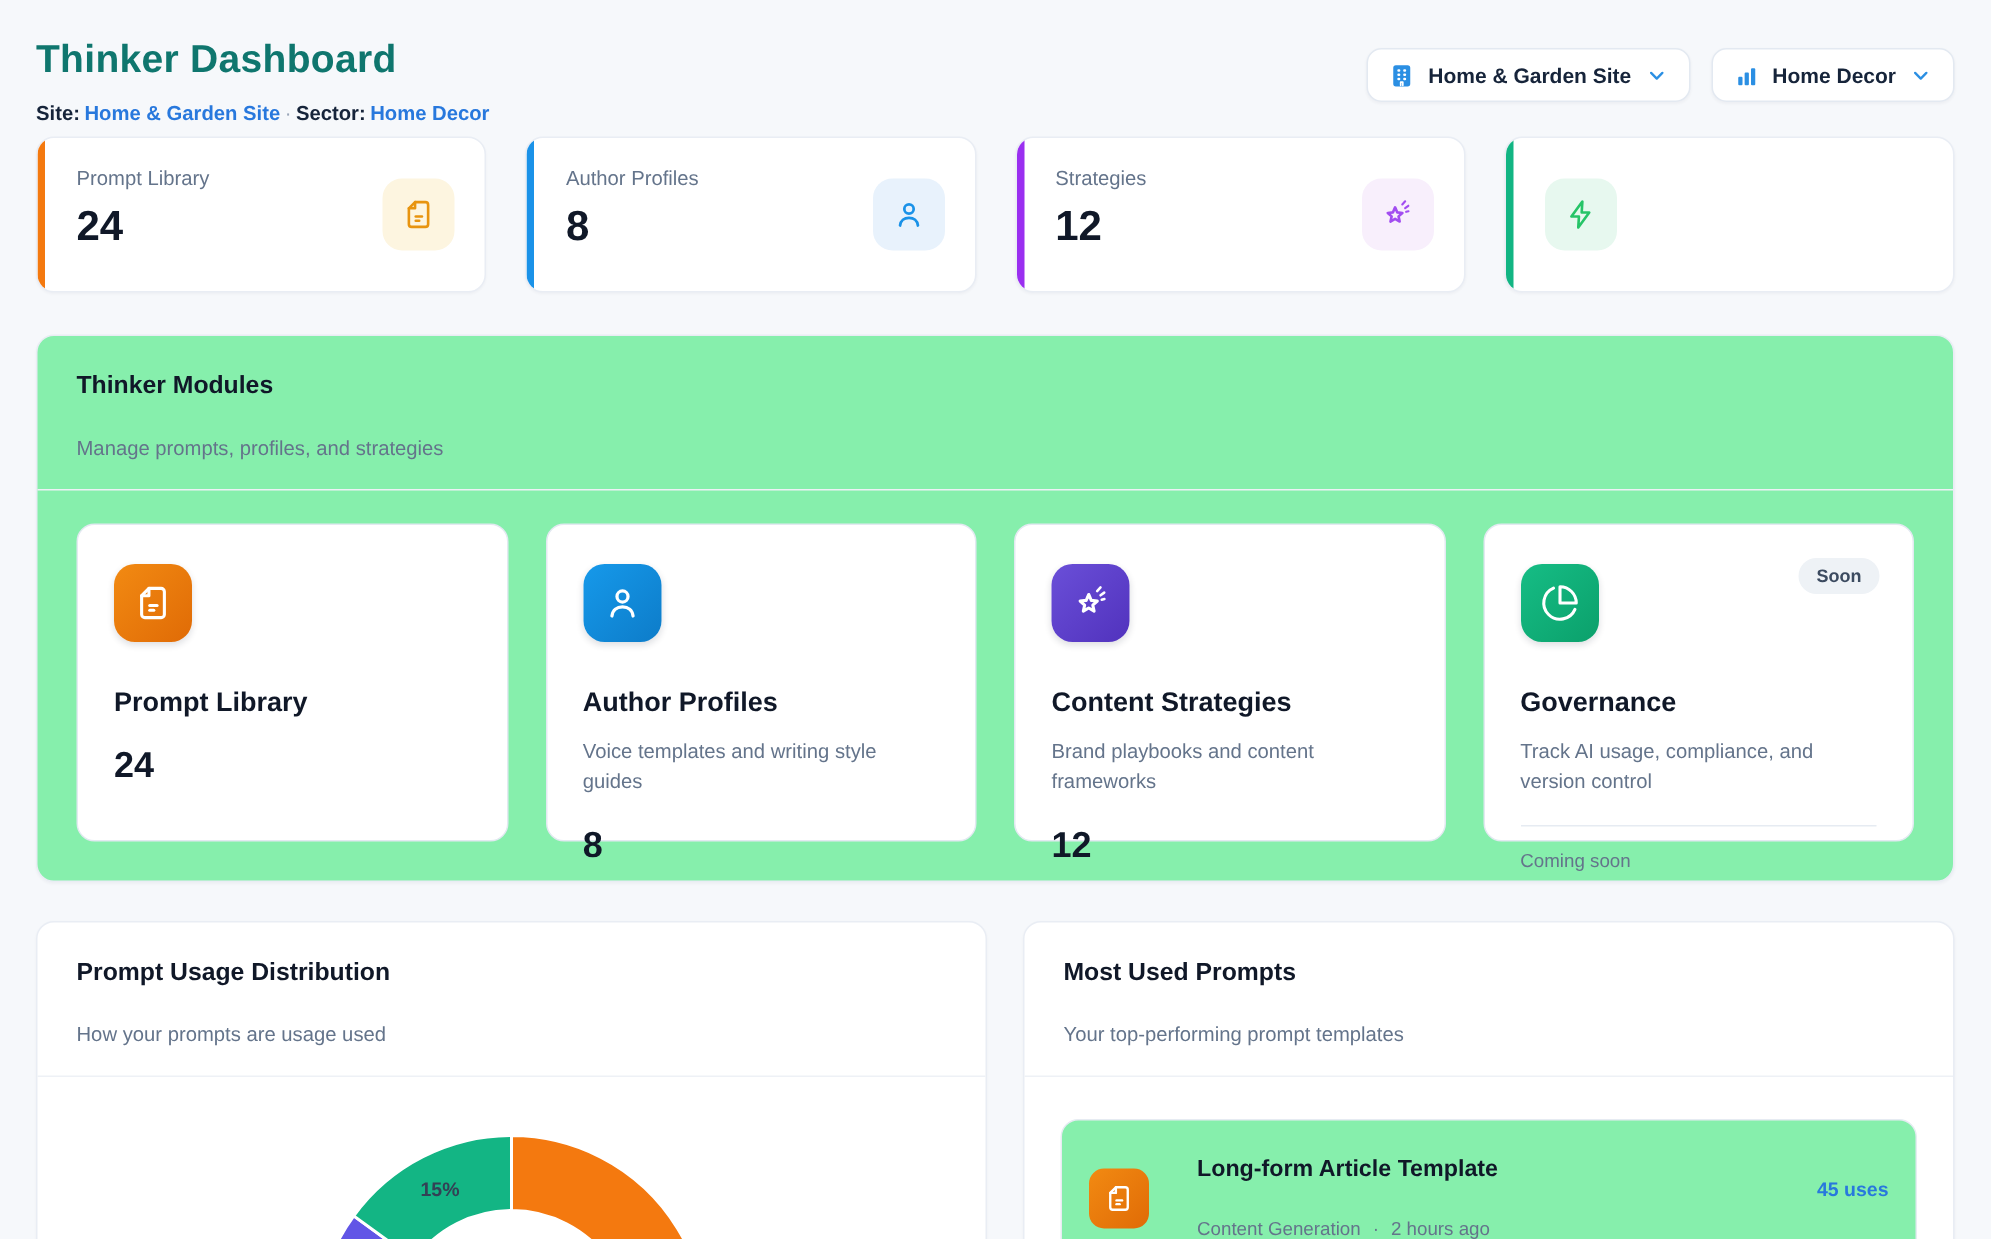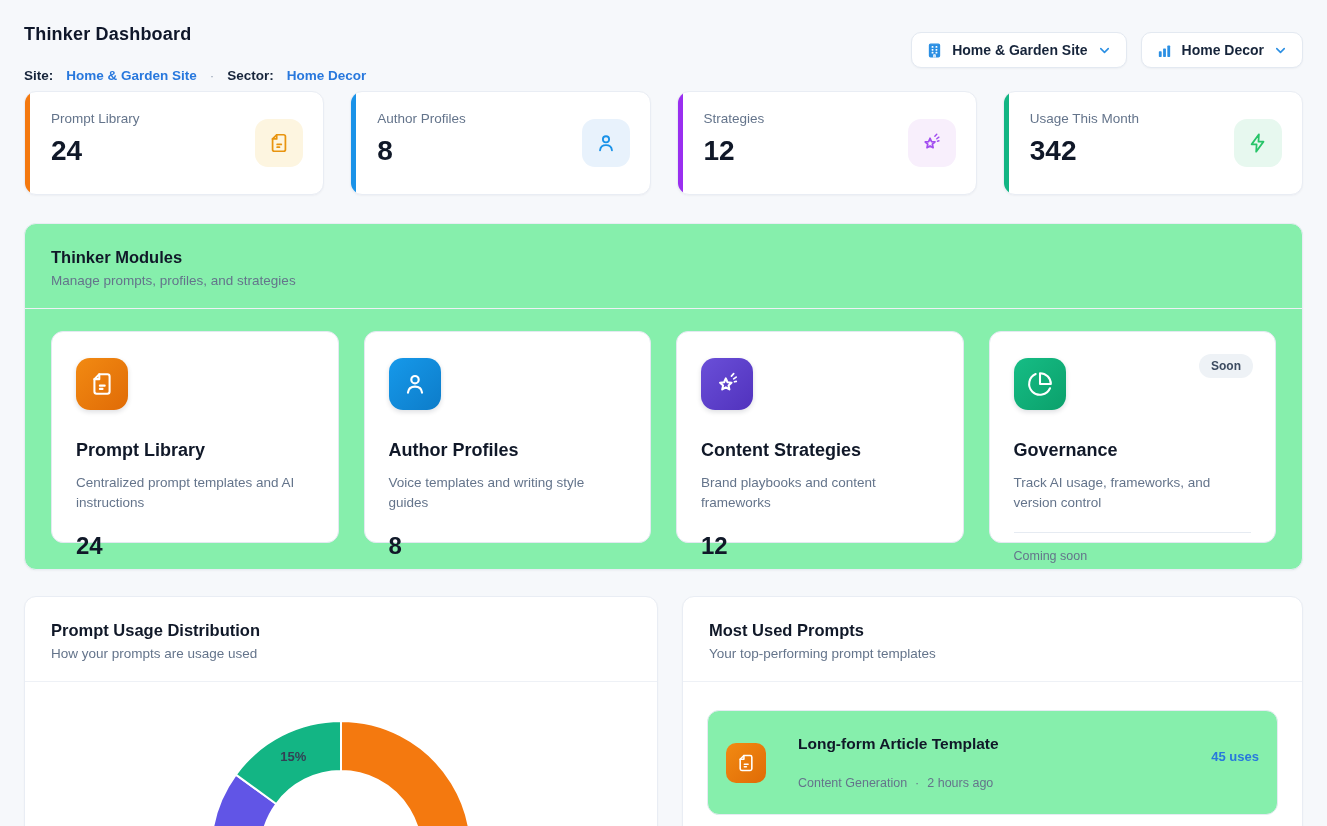--- a/index.html
+++ b/index.html
@@ -6,22 +6,22 @@
   html,body { width:1327px; height:826px; overflow:hidden; }
   body {
     background:#f6f8fb;
     font-family:"Liberation Sans", sans-serif;
     color:#0f172a;
   }
   .page { position:relative; padding:24px; width:1327px; height:826px; }
 
   
   .header-row { display:flex; justify-content:space-between; align-items:flex-start; }
-  .page-title { font-size:18px; font-weight:800; color:#0f172a; letter-spacing:.2px; }
-  .site-line { margin-top:23px; font-size:13.5px; display:flex; align-items:center; gap:13px;justify-content:flex-end; }
+  .page-title { font-size:26px; font-weight:800; color:#0f766e; letter-spacing:.2px; }
+  .site-line { margin-top:13px; font-size:13.5px; display:flex; align-items:center; gap:3px;justify-content:flex-end; }
   .site-line .lbl { font-weight:700; color:#16243a; }
   .site-line a { color:#2878dd; font-weight:700; text-decoration:none; cursor:pointer; }
   .site-line .dot { color:#9aa6b8; }
   .selectors { display:flex; gap:14px; margin-top:8px; }
   .select-btn {
     display:flex; align-items:center; gap:9px; height:36px; padding:0 14px;
     background:#fff; border:1px solid #e3e9f1; border-radius:10px;
     font-size:14px; font-weight:700; color:#16243a; cursor:pointer;
     box-shadow:0 1px 2px rgba(16,24,40,.04);
   }
@@ -49,21 +49,21 @@
   .tint-orange { background:#fdf5e0; } .tint-blue { background:#e8f2fc; }
   .tint-purple { background:#f8effc; } .tint-green { background:#e7f8ef; }
 
   
   .panel {
     background:#86efac; border:1px solid #e9edf4; border-radius:12px; margin-top:28px;
     box-shadow:0 1px 2px rgba(16,24,40,.04);
   }
   .panel-head { padding:24px 26px 20px 26px; border-bottom:1px solid #eef1f6; }
   .panel-title { font-size:16.5px; font-weight:700; color:#101828; }
-  .panel-sub { font-size:13.5px; color:#64748b; margin-top:6px; }
+  .panel-sub { font-size:13.5px; color:#64748b; margin-top:24px; }
   .modules-grid { display:grid; grid-template-columns:repeat(4,1fr); gap:25px; padding:22px 26px 26px 26px; }
   .module-card {
     position:relative; background:#fff; border:1px solid #e3e9f1; border-radius:12px;
     height:212px; padding:26px 24px; cursor:pointer;
   }
   .module-tile {
     width:52px; height:52px; border-radius:14px; display:flex; align-items:center; justify-content:center;
     box-shadow:0 2px 5px rgba(16,24,40,.14);
   }
   .grad-orange { background:linear-gradient(135deg,#f28a12,#e06b06); }
@@ -191,24 +191,20 @@
       </div>
       <div class="stat-icon-tile tint-purple">
         <svg width="23" height="23" viewBox="0 0 24 24" fill="none" stroke="#a24df0" stroke-width="1.8" stroke-linecap="round" stroke-linejoin="round">
           <path d="M10.5 6.5 12 10l3.6.4-2.7 2.4.8 3.6-3.2-1.9-3.2 1.9.8-3.6L5.4 10.4 9 10z"></path>
           <path d="M15.5 4.5l2-2.2M17.5 7l2.2-1.6M18.2 9.6l1.6-.4" stroke-width="1.5"></path>
         </svg>
       </div>
     </div>
 
     <div class="stat-card accent-green">
-      <div>
-        <div class="stat-label">Usage This Month</div>
-        <div class="stat-value">342</div>
-      </div>
       <div class="stat-icon-tile tint-green">
         <svg width="22" height="22" viewBox="0 0 24 24" fill="none" stroke="#27c468" stroke-width="1.9" stroke-linecap="round" stroke-linejoin="round">
           <path d="M13 2.5 5 13.5h5.5L10 21.5l8-11h-5.5z"></path>
         </svg>
       </div>
     </div>
   </div>
 
   <div class="panel">
     <div class="panel-head">
@@ -221,21 +217,20 @@
       <div class="module-card">
         <div class="module-tile grad-orange">
           <svg width="26" height="26" viewBox="0 0 24 24" fill="none" stroke="#ffffff" stroke-width="1.9" stroke-linecap="round" stroke-linejoin="round">
             <path d="M9.5 3H17a2 2 0 0 1 2 2v14a2 2 0 0 1-2 2H7a2 2 0 0 1-2-2V7.5z"></path>
             <path d="M9.5 3v4.5H5"></path>
               <path d="M10 13.5h4.5"></path>
               <path d="M10 16.5h2.5"></path>
           </svg>
         </div>
         <div class="module-title">Prompt Library</div>
-        <div class="module-desc">Centralized prompt templates and AI instructions</div>
         <div class="module-count">24</div>
       </div>
 
       <div class="module-card">
         <div class="module-tile grad-blue">
           <svg width="26" height="26" viewBox="0 0 24 24" fill="none" stroke="#ffffff" stroke-width="2" stroke-linecap="round" stroke-linejoin="round">
             <circle cx="12" cy="8" r="3.4"></circle>
               <path d="M5.5 20c.4-3.6 3-5.6 6.5-5.6s6.1 2 6.5 5.6"></path>
           </svg>
         </div>
@@ -258,21 +253,21 @@
 
       <div class="module-card">
         <span class="soon-badge">Soon</span>
         <div class="module-tile grad-green">
           <svg width="26" height="26" viewBox="0 0 24 24" fill="none" stroke="#ffffff" stroke-width="1.9" stroke-linecap="round" stroke-linejoin="round">
             <path d="M21.2 15.9A10 10 0 1 1 8 2.8"></path>
               <path d="M22 12A10 10 0 0 0 12 2v10z"></path>
           </svg>
         </div>
         <div class="module-title">Governance</div>
-        <div class="module-desc">Track AI usage, frameworks, and version control</div>
+        <div class="module-desc">Track AI usage, compliance, and version control</div>
         <hr class="module-divider">
         <div class="coming-soon">Coming soon</div>
       </div>
     </div>
   </div>
 
   <div class="bottom-grid">
 
     <div class="bottom-card">
       <div class="panel-head">

